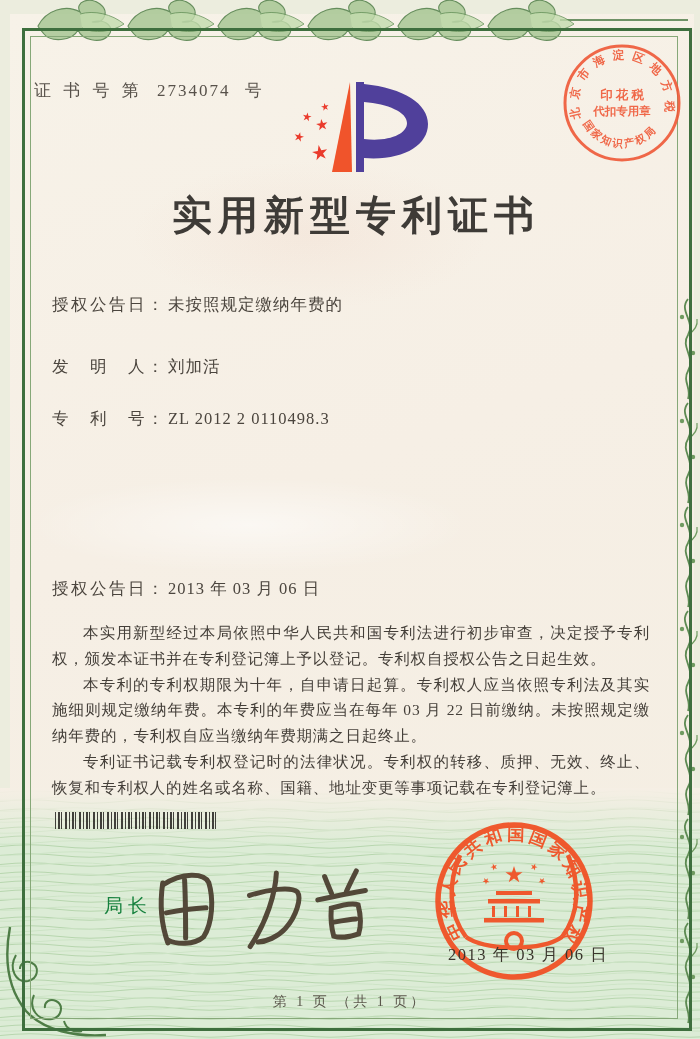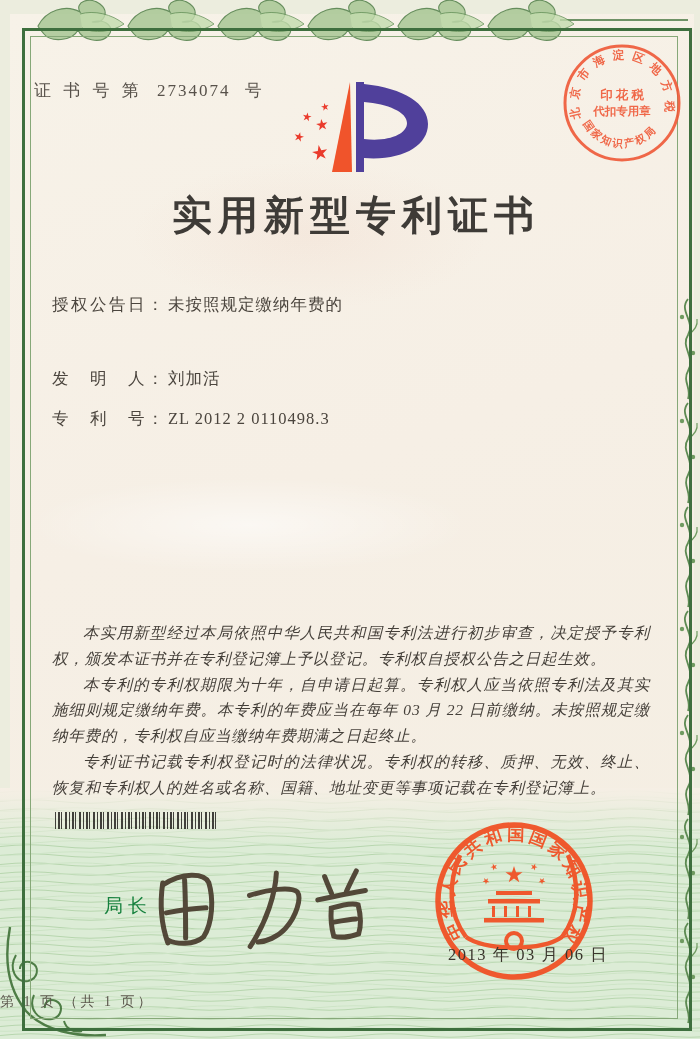--- a/index.html
+++ b/index.html
@@ -31,46 +31,46 @@
   
   .cert-no{position:absolute;left:34px;top:79px;font-size:17px;color:#57514a;
            letter-spacing:4px;}
   .cert-no .num{letter-spacing:2px;margin:0 6px;}
   .title{position:absolute;left:0;top:188px;width:700px;text-align:center;
          font-size:40px;font-weight:bold;color:#3e3b37;letter-spacing:6px;padding-left:6px;}
 
   .field{position:absolute;left:52px;font-size:16.5px;color:#4b453e;white-space:nowrap;}
   .field .lbl{letter-spacing:2.5px;}
   .field .val{letter-spacing:1px;margin-left:2px;}
-  #f0{top:294px}#f1{top:368px}#f2{top:408px}#f3{top:464px}#f4{top:521px}#f5{top:578px}
+  #f0{top:294px}#f1{top:356px}#f2{top:408px}#f3{top:464px}#f4{top:521px}#f5{top:578px}
   .redact{display:inline-block;vertical-align:middle;width:228px;height:18px;margin-left:8px;
           border-radius:3px;
           background:linear-gradient(90deg,rgba(196,191,183,.40) 0%,rgba(236,232,224,.75) 28%,
                      rgba(205,200,192,.45) 55%,rgba(226,222,214,.7) 78%,rgba(176,171,163,.55) 100%);
           filter:blur(2px);}
 
   .body-text{position:absolute;left:52px;top:620px;width:598px;}
   .body-text p{margin:0;font-size:15.5px;line-height:25.8px;text-indent:2em;
-               text-align:justify;color:#443f39;letter-spacing:0.8px;font-style:italic;}
+               text-align:justify;color:#443f39;letter-spacing:0.8px;}
 
   .barcode{position:absolute;left:55px;top:812px;width:163px;height:17px;
            background-image:repeating-linear-gradient(90deg,
              #23211e 0 1px,rgba(0,0,0,0) 1px 3px,#23211e 3px 5px,rgba(0,0,0,0) 5px 6px,
              #23211e 6px 7px,rgba(0,0,0,0) 7px 10px,#23211e 10px 12px,rgba(0,0,0,0) 12px 14px);
            opacity:.85;}
 
   .director{position:absolute;left:104px;top:893px;font-size:19px;color:#15803d;
             letter-spacing:5px;}
   .signature{position:absolute;left:150px;top:850px;}
   .sr{position:absolute;width:1px;height:1px;overflow:hidden;clip-path:inset(50%);}
 
   .seal{position:absolute;left:426px;top:813px;}
   .issue-date{position:absolute;left:448px;top:944px;font-size:16.5px;color:#3a352c;
               letter-spacing:1.5px;z-index:8;}
-  .footer{position:absolute;left:0;top:993px;width:700px;text-align:left;
+  .footer{position:absolute;left:0;top:993px;width:700px;text-align:center;
           font-size:14px;color:#5b574c;letter-spacing:3px;z-index:8;}
 
   .tax-stamp{position:absolute;left:557px;top:38px;}
   .logo{position:absolute;left:270px;top:76px;}
   .topline{position:absolute;left:560px;top:19px;width:128px;height:0;
            border-top:2px solid #4c7a46;opacity:.8;}
   .z5{z-index:5}.z6{z-index:6}.z3{z-index:3}.z4{z-index:4}
 </style>
 </head>
 <body>
@@ -183,20 +183,23 @@
   <div class="title z5">实用新型专利证书</div>
 
   <div id="f0" class="field z5">
     <span class="lbl">授权公告日：</span><span class="val">未按照规定缴纳年费的</span>
   </div>
   <div id="f1" class="field z5">
     <span class="lbl">发　明　人：</span><span class="val">刘加活</span>
   </div>
   <div id="f2" class="field z5">
     <span class="lbl">专　利　号：</span><span class="val">ZL 2012 2 0110498.3</span>
+  </div>
+  <div id="f5" class="field z5">
+    <span class="lbl">授权公告日：</span><span class="val">2013 年 03 月 06 日</span>
   </div>
 
   <div class="body-text z5">
     <p>本实用新型经过本局依照中华人民共和国专利法进行初步审查，决定授予专利权，颁发本证书并在专利登记簿上予以登记。专利权自授权公告之日起生效。</p>
     <p>本专利的专利权期限为十年，自申请日起算。专利权人应当依照专利法及其实施细则规定缴纳年费。本专利的年费应当在每年 03 月 22 日前缴纳。未按照规定缴纳年费的，专利权自应当缴纳年费期满之日起终止。</p>
     <p>专利证书记载专利权登记时的法律状况。专利权的转移、质押、无效、终止、恢复和专利权人的姓名或名称、国籍、地址变更等事项记载在专利登记簿上。</p>
   </div>
 
   <div class="barcode z5"></div>
 

